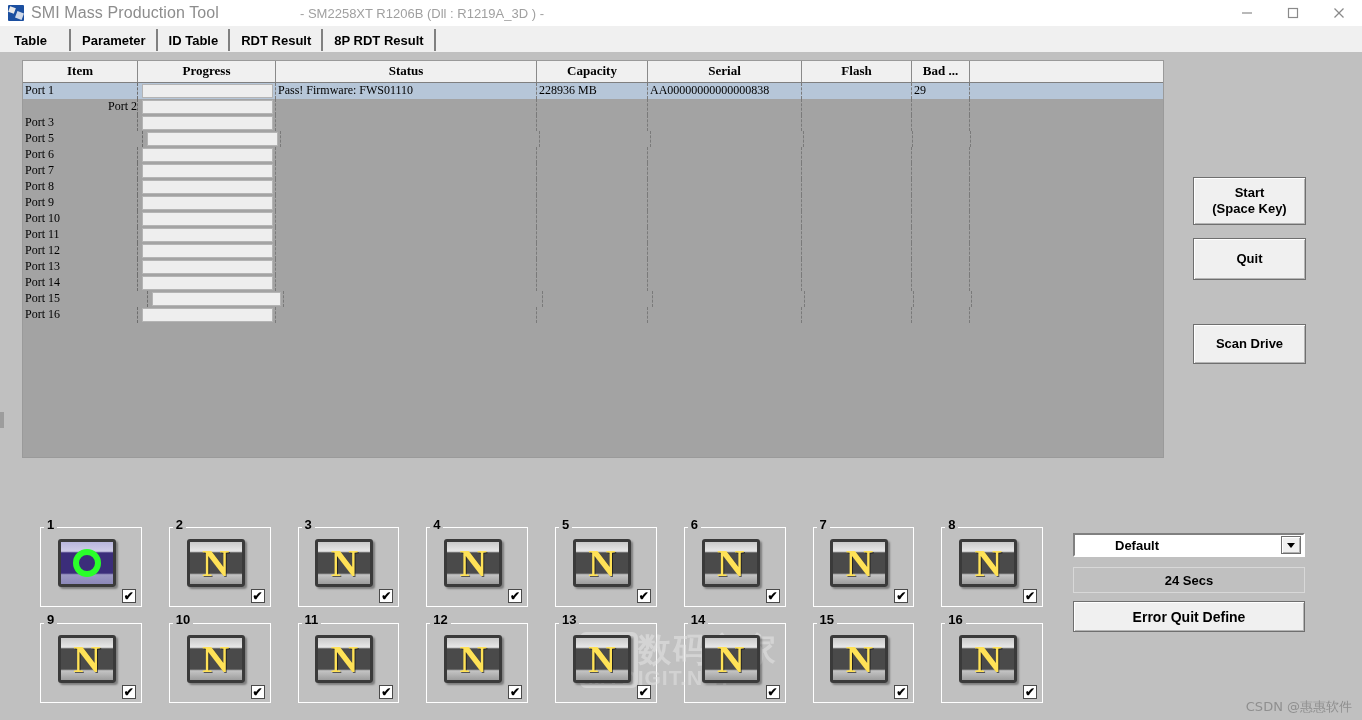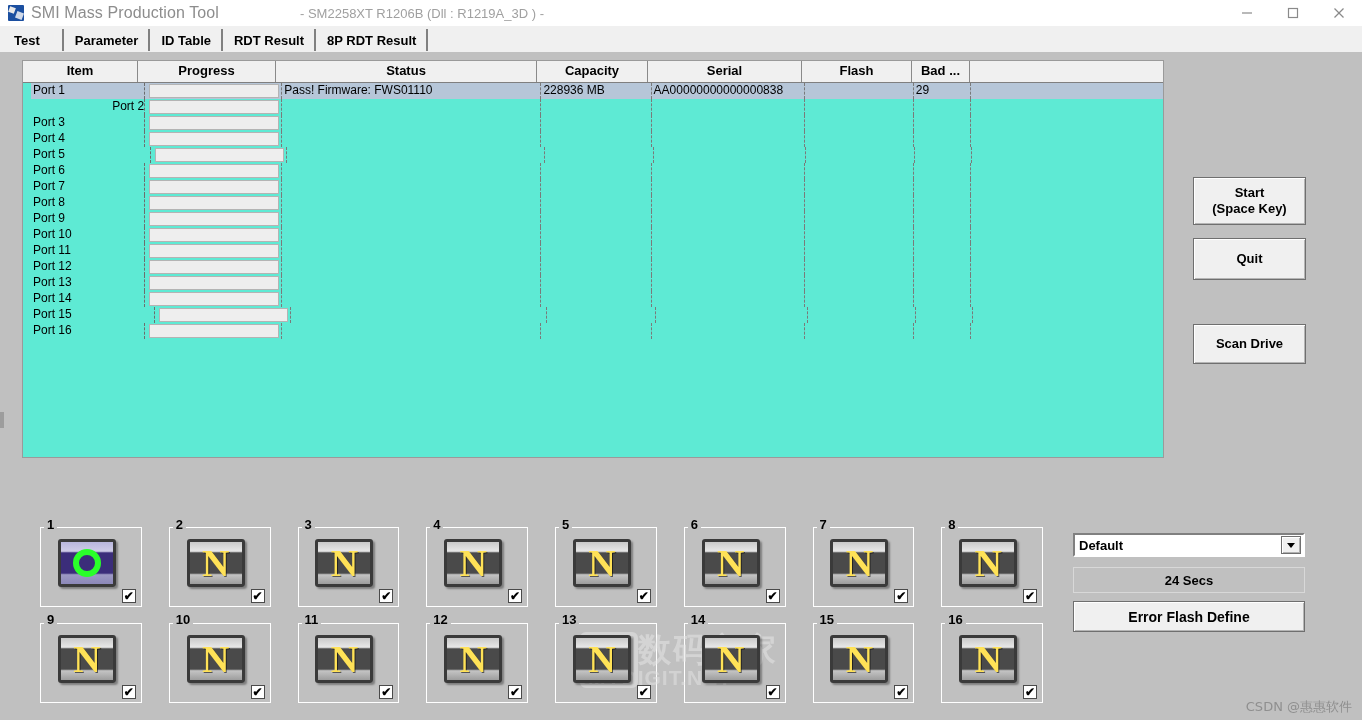--- a/index.html
+++ b/index.html
@@ -49,32 +49,33 @@
   .tab.active{
     background:#f0f0f0;border-right:2px solid #808080;padding:0 22px 0 8px;
   }
   
   .body{
     position:relative;width:1362px;height:668px;background:#c0c0c0;
   }
   
   .grid{
     position:absolute;left:22px;top:8px;width:1142px;height:398px;
-    background:#5eead4;border:1px solid #9a9a9a;box-sizing:border-box;
+    background:#a3a3a3;border:1px solid #9a9a9a;box-sizing:border-box;
     overflow:hidden;
+    font-family:Liberation Serif, serif;
   }
   .grid-head{display:flex;height:21px;background:#f0f0f0;border-bottom:1px solid #7f7f7f;}
   .gh{
     height:21px;line-height:20px;text-align:center;font-weight:bold;font-size:13px;
     background:#f0f0f0;border-right:1px solid #8a8a8a;box-sizing:border-box;
     overflow:hidden;white-space:nowrap;
   }
   .gh:last-child{border-right:none;}
   .grid-rows{position:relative;}
-  .grow{display:flex;height:16px;align-items:stretch;margin-left:8px;}
+  .grow{display:flex;height:16px;align-items:stretch;}
   .grow.sel .gc{background:#b6c6d8;}
   .gc{
     height:16px;line-height:15px;font-size:12px;box-sizing:border-box;
     border-right:1px dashed #7a7a7a;padding-left:2px;white-space:nowrap;overflow:hidden;
   }
   .gc.c-item{border-right:1px dashed #6d6d6d;}
   .gc.last{border-right:none;}
   .prog-outer{
     height:14px;margin:1px 2px 1px 2px;background:#eeeeee;border:1px solid #b4b4b4;
     box-sizing:border-box;
@@ -131,21 +132,21 @@
   .tile-check{
     position:absolute;right:6px;bottom:10px;width:14px;height:14px;
     background:#ffffff;border:1px solid #4a4a4a;box-sizing:border-box;z-index:3;
     display:flex;align-items:center;justify-content:center;
     font-size:12px;font-weight:bold;color:#000;line-height:1;
   }
   
   .combo{
     position:absolute;left:1073px;top:481px;width:232px;height:24px;
     background:#ffffff;border:2px solid;border-color:#808080 #ffffff #ffffff #808080;
-    box-sizing:border-box;display:flex;align-items:center;
+    box-sizing:border-box;display:flex;align-items:center;padding-left:36px;
   }
   .combo-val{padding-left:4px;font-weight:bold;font-size:13px;flex:1;}
   .combo-arrow{
     width:20px;height:18px;margin-right:2px;background:#f0f0f0;
     border:1px solid #6f6f6f;box-shadow:inset 1px 1px 0 #fff, inset -1px -1px 0 #b0b0b0;
     display:flex;align-items:center;justify-content:center;box-sizing:border-box;
   }
   .combo-arrow i{
     display:block;width:0;height:0;border-left:4px solid transparent;border-right:4px solid transparent;
     border-top:5px solid #000;
@@ -211,21 +212,21 @@
     <div class="tb-btn">
       <svg width="12" height="12" viewBox="0 0 12 12">
           <line x1="1.5" y1="1.5" x2="10.5" y2="10.5" stroke="#8a8a8a" stroke-width="1.2"></line>
           <line x1="10.5" y1="1.5" x2="1.5" y2="10.5" stroke="#8a8a8a" stroke-width="1.2"></line>
         </svg>
     </div>
   </div>
 </div>
 
 <div class="tabstrip">
-  <div class="tab active">Test</div>
+  <div class="tab active">Table</div>
   <div class="tab">Parameter</div>
   <div class="tab">ID Table</div>
   <div class="tab">RDT Result</div>
   <div class="tab">8P RDT Result</div>
 </div>
 
 <div class="body">
 
   <div class="leftnub"></div>
 
@@ -271,32 +272,20 @@
             <div class="prog-outer"></div>
           </div>
           <div class="gc" style="width: 261px;"></div>
           <div class="gc" style="width: 111px;"></div>
           <div class="gc" style="width: 154px;"></div>
           <div class="gc" style="width: 110px;"></div>
           <div class="gc" style="width: 58px;"></div>
           <div class="gc last" style="width: 193px;"></div>
         </div>
         <div class="grow">
-          <div class="gc c-item" style="width: 115px;">Port 4</div>
-          <div class="gc" style="width: 138px;">
-            <div class="prog-outer"></div>
-          </div>
-          <div class="gc" style="width: 261px;"></div>
-          <div class="gc" style="width: 111px;"></div>
-          <div class="gc" style="width: 154px;"></div>
-          <div class="gc" style="width: 110px;"></div>
-          <div class="gc" style="width: 58px;"></div>
-          <div class="gc last" style="width: 193px;"></div>
-        </div>
-        <div class="grow">
           <div class="gc c-item" style="width: 121px;">Port 5</div>
           <div class="gc" style="width: 138px;">
             <div class="prog-outer"></div>
           </div>
           <div class="gc" style="width: 261px;"></div>
           <div class="gc" style="width: 111px;"></div>
           <div class="gc" style="width: 154px;"></div>
           <div class="gc" style="width: 110px;"></div>
           <div class="gc" style="width: 58px;"></div>
           <div class="gc last" style="width: 193px;"></div>
@@ -602,16 +591,16 @@
     <div class="wm-en">MYDIGIT.NET</div>
   </div>
 
   <div class="combo">
     <div class="combo-val">Default</div>
     <div class="combo-arrow">
         <i></i>
       </div>
   </div>
   <div id="lbl-secs">24 Secs</div>
-  <div id="btn-errcode">Error Flash Define</div>
+  <div id="btn-errcode">Error Quit Define</div>
 
   <div class="wm-csdn">CSDN @惠惠软件</div>
 </div>
 
 </body></html>

